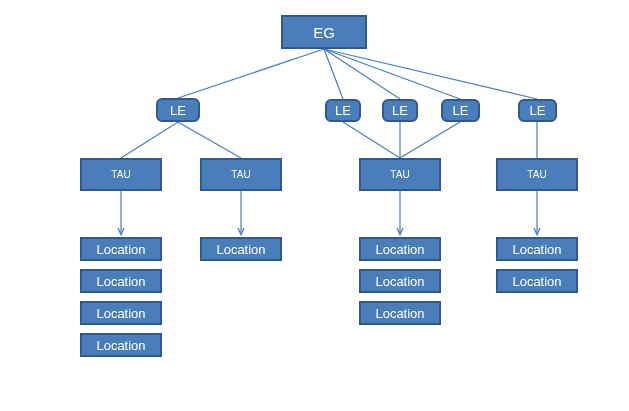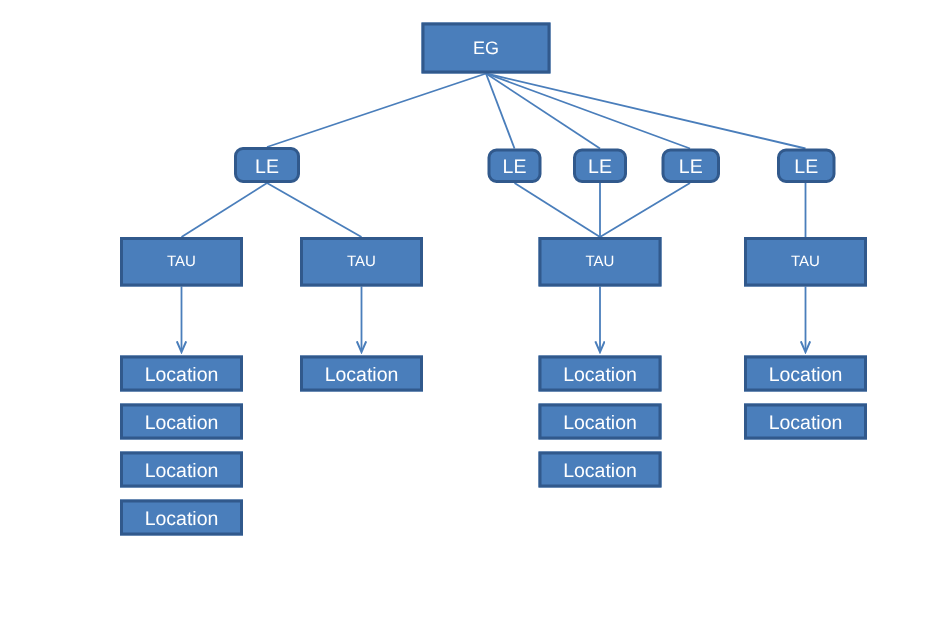--- a/index.html
+++ b/index.html
@@ -32,21 +32,21 @@
     color: #ffffff;
     background: #4a7ebb;
     border: 1px solid #2e5f8f;
     text-align: center;
     white-space: nowrap;
     z-index: 2;
   }
   .node-eg {
     border-width: 2px;
     border-color: #31598c;
-    font-size: 12px;
+    font-size: 15px;
   }
   .node-le {
     border-radius: 6px;
     border-width: 2px;
     border-color: #31598c;
     font-size: 13px;
   }
   .node-tau {
     border-width: 2px;
     border-color: #31598c;

